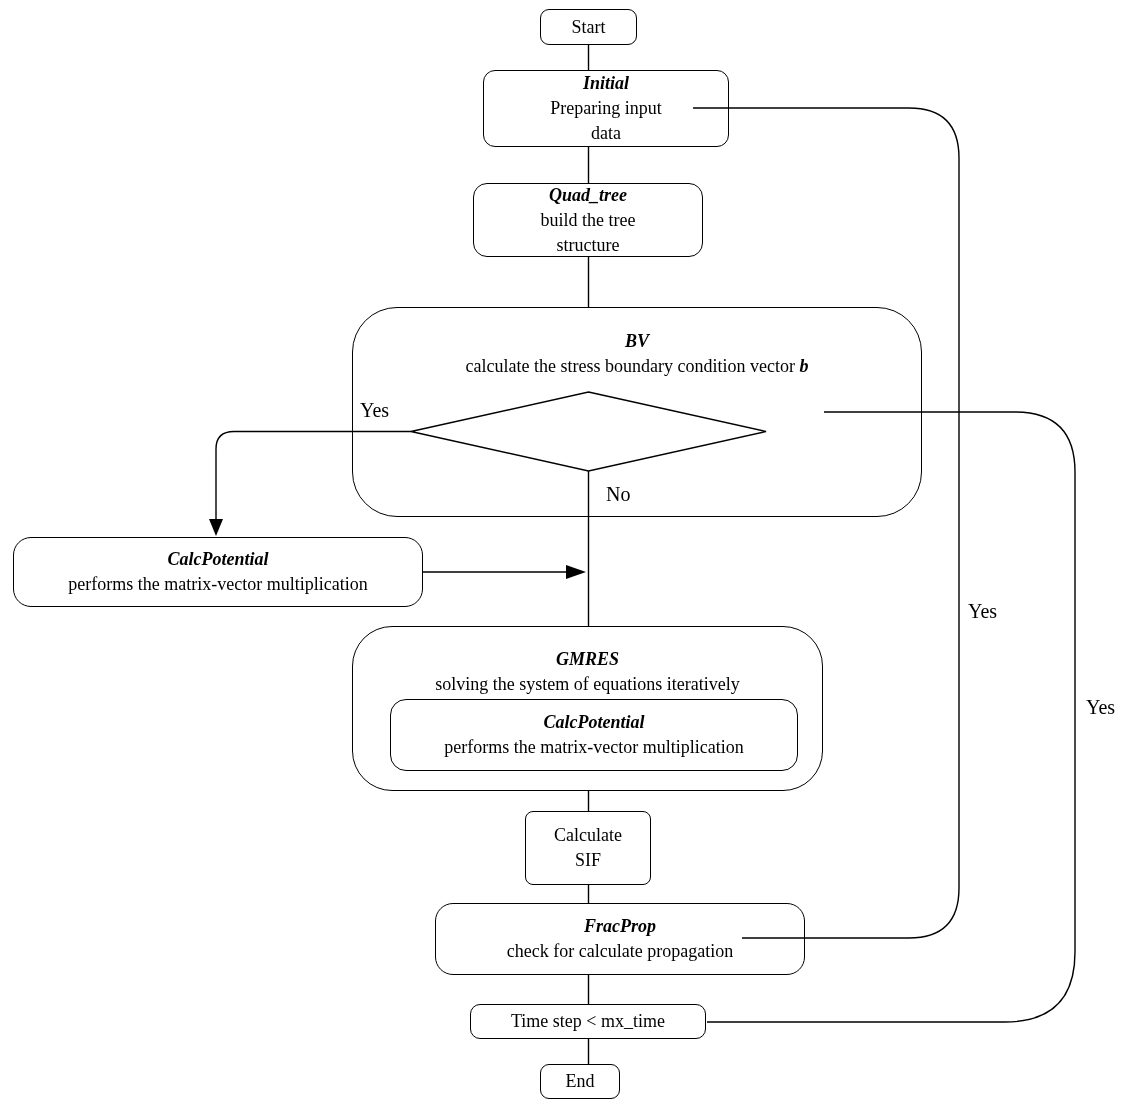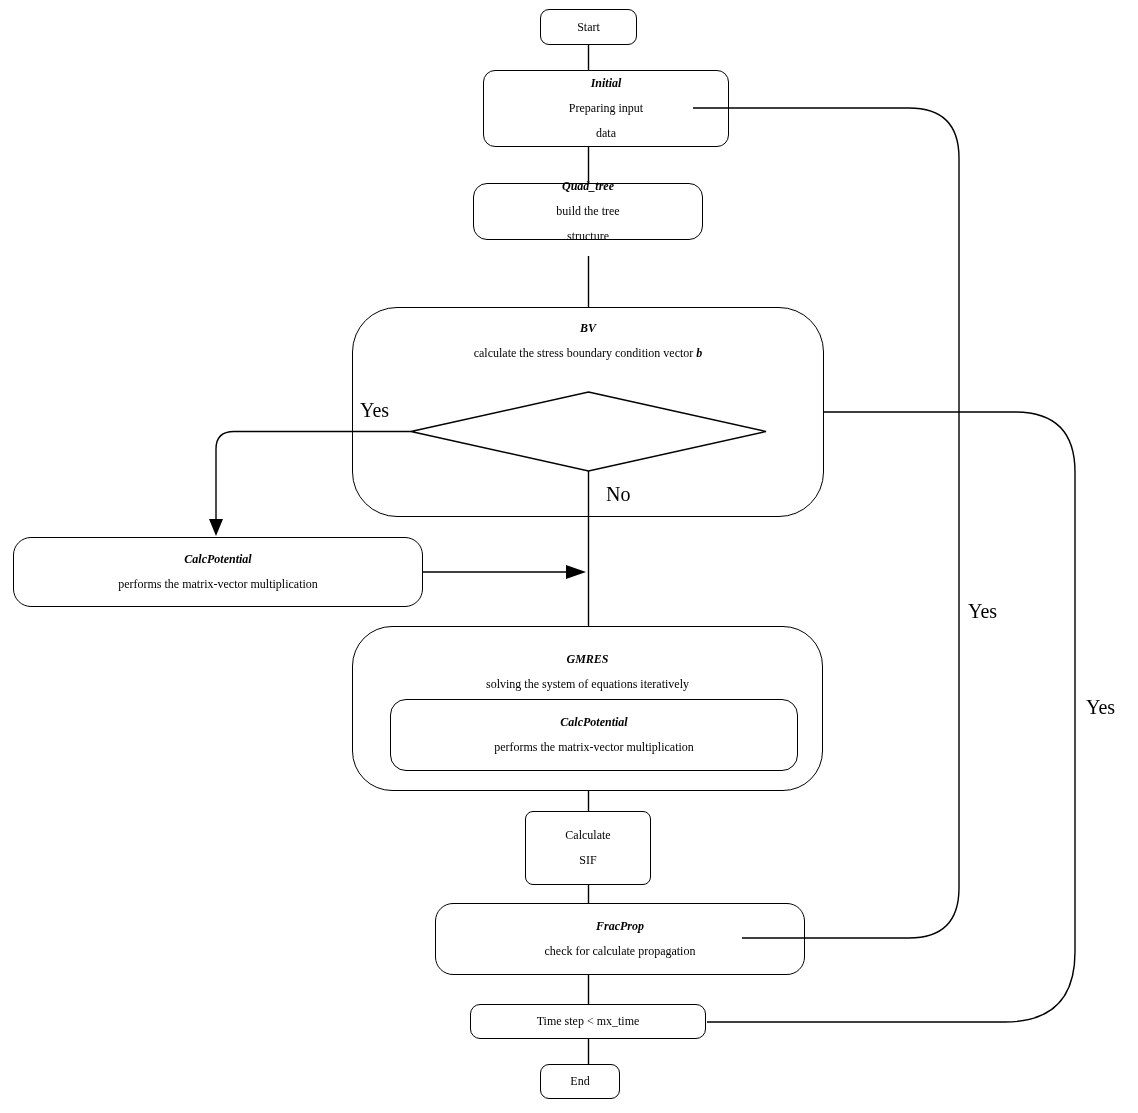--- a/index.html
+++ b/index.html
@@ -14,21 +14,21 @@
   .node{
     position:absolute;
     box-sizing:border-box;
     background:#fff;
     border:1.6px solid #000;
     display:flex;
     flex-direction:column;
     align-items:center;
     justify-content:center;
     text-align:right;
-    font-size:12px;
+    font-size:18px;
     line-height:25px;
   }
   .node .title{font-weight:bold;font-style:italic;display:block;white-space:nowrap;}
   .node .body{display:block;white-space:nowrap;}
   .bi{font-weight:bold;font-style:italic;}
   .toppad{justify-content:flex-start;}
   .lbl{
     position:absolute;
     font-size:20px;
     line-height:22px;
@@ -58,27 +58,27 @@
   <div class="node" style="left:540px;top:9px;width:97px;height:36px;border-radius:9px;">
     <span class="body">Start</span>
   </div>
 
   <div class="node" style="left:483px;top:70px;width:246px;height:77px;border-radius:12px;">
     <span class="title">Initial</span>
     <span class="body">Preparing input</span>
     <span class="body">data</span>
   </div>
 
-  <div class="node" style="left:473px;top:183px;width:230px;height:57px;border-radius:14px;">
+  <div class="node" style="left:473px;top:183px;width:230px;height:74px;border-radius:14px;">
     <span class="title">Quad_tree</span>
     <span class="body">build the tree</span>
     <span class="body">structure</span>
   </div>
 
-  <div class="node toppad" style="left:352px;top:307px;width:472px;height:210px;border-radius:45px;padding-top:8px;">
+  <div class="node toppad" style="left:352px;top:307px;width:570px;height:210px;border-radius:45px;padding-top:21px;">
     <span class="title">BV</span>
     <span class="body"><span>calculate the stress boundary condition vector </span><span class="bi">b</span></span>
   </div>
 
   <div class="dlabel" style="left:463px;top:419px;width:251px;">Time-step &gt; 1</div>
 
   <div class="node" style="left:13px;top:537px;width:410px;height:70px;border-radius:18px;">
     <span class="title">CalcPotential</span>
     <span class="body">performs the matrix-vector multiplication</span>
   </div>

